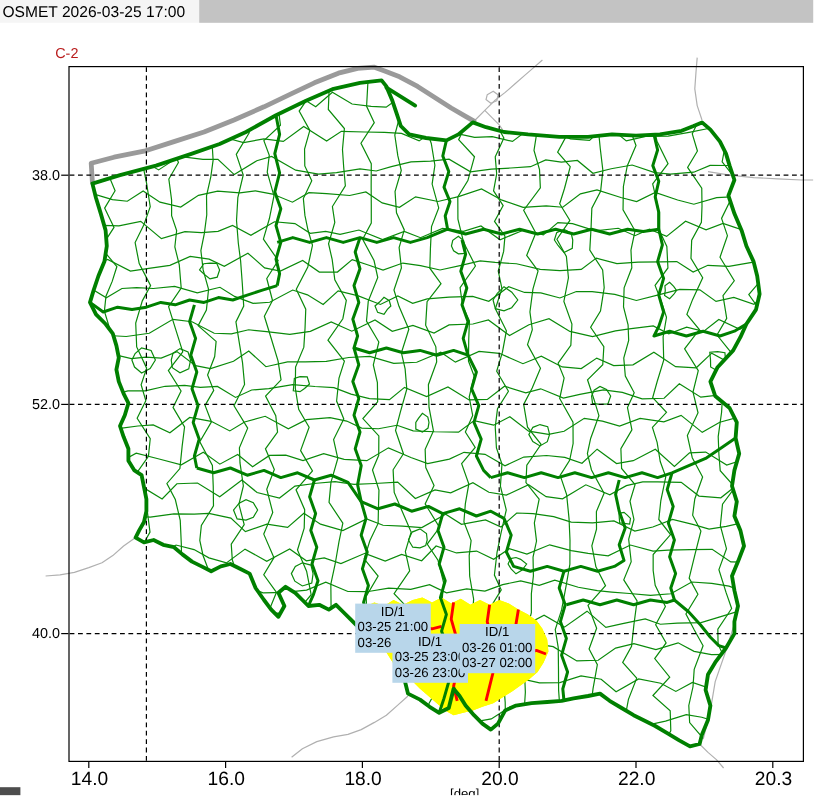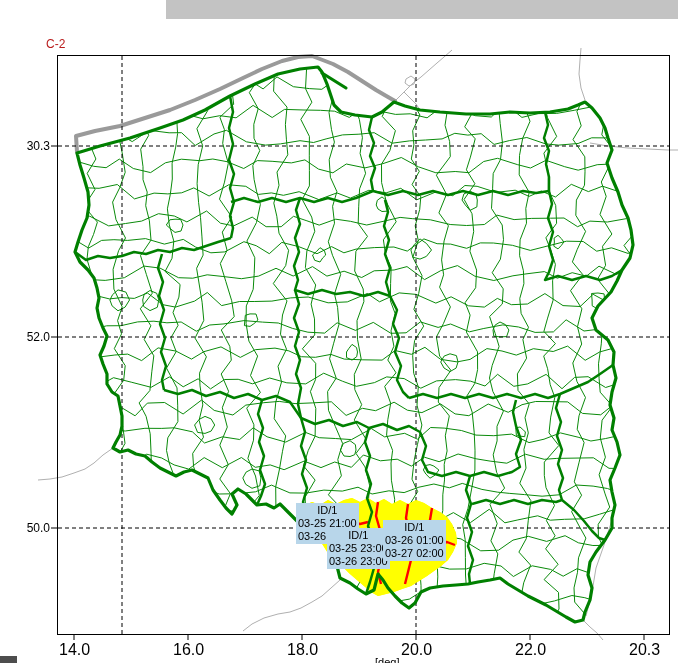--- a/index.html
+++ b/index.html
@@ -33,20 +33,21 @@
           padding:1px 2px;white-space:nowrap;text-align:center;}
 
   .corner-box{position:absolute;left:0;top:656px;width:17px;height:7px;background:#4d4d4d;}
   .clipcap{position:absolute;left:347px;top:656px;height:7px;overflow:hidden;font-size:11px;color:#000;padding-left:28px;}
 </style>
 </head>
 <body>
 
 <div id="screen">
 
+  <div class="tb-left">OSMET 2026-03-25 17:00</div>
   <div class="tb-right"></div>
 
   <svg id="map-svg" width="678" height="663" viewBox="0 0 678 663">
 
     <defs>
       <clipPath id="plclip">
           <path id="plclip-path" d="M77,153 L100,146 L130,138 L160,128 L183,120 L205,110 L230,96 L255,84 L278,74 L300,69 L318,67 L322,72 L327,84
          L331,96 L334,105 L341,112 L355,115 L372,117 L382,112 L394,102 L405,106 L420,110 L440,112 L466,114 L490,114
          L510,112 L530,113 L550,112 L568,109 L578,105 L585,102 L592,108 L600,118 L605,128 L608,138 L612,150 L607,163
          L612,178 L618,192 L622,205 L628,218 L631,230 L633,245 L630,258 L622,270 L617,281 L611,292 L598,306 L592,318
@@ -214,23 +215,23 @@
       <line class="tick" x1="530" y1="635" x2="530" y2="640"></line>
       <line class="tick" x1="644" y1="635" x2="644" y2="640"></line>
       <line class="tick" x1="51" y1="146" x2="57" y2="146"></line>
       <line class="tick" x1="51" y1="337" x2="57" y2="337"></line>
       <line class="tick" x1="51" y1="528" x2="57" y2="528"></line>
     </g>
   </svg>
 
   <div class="corner">C-2</div>
 
-  <div class="ylab" style="top:139px">30.3</div>
+  <div class="ylab" style="top:139px">38.0</div>
   <div class="ylab" style="top:330px">52.0</div>
-  <div class="ylab" style="top:521px">50.0</div>
+  <div class="ylab" style="top:521px">40.0</div>
 
   <div class="xlab" style="left:59px">14.0</div>
   <div class="xlab" style="left:173px">16.0</div>
   <div class="xlab" style="left:287px">18.0</div>
   <div class="xlab" style="left:401px">20.0</div>
   <div class="xlab" style="left:515px">22.0</div>
   <div class="xlab" style="left:629px">20.3</div>
 
   <div class="wlabel" style="left:296px;top:503px">
     <div>ID/1</div>

